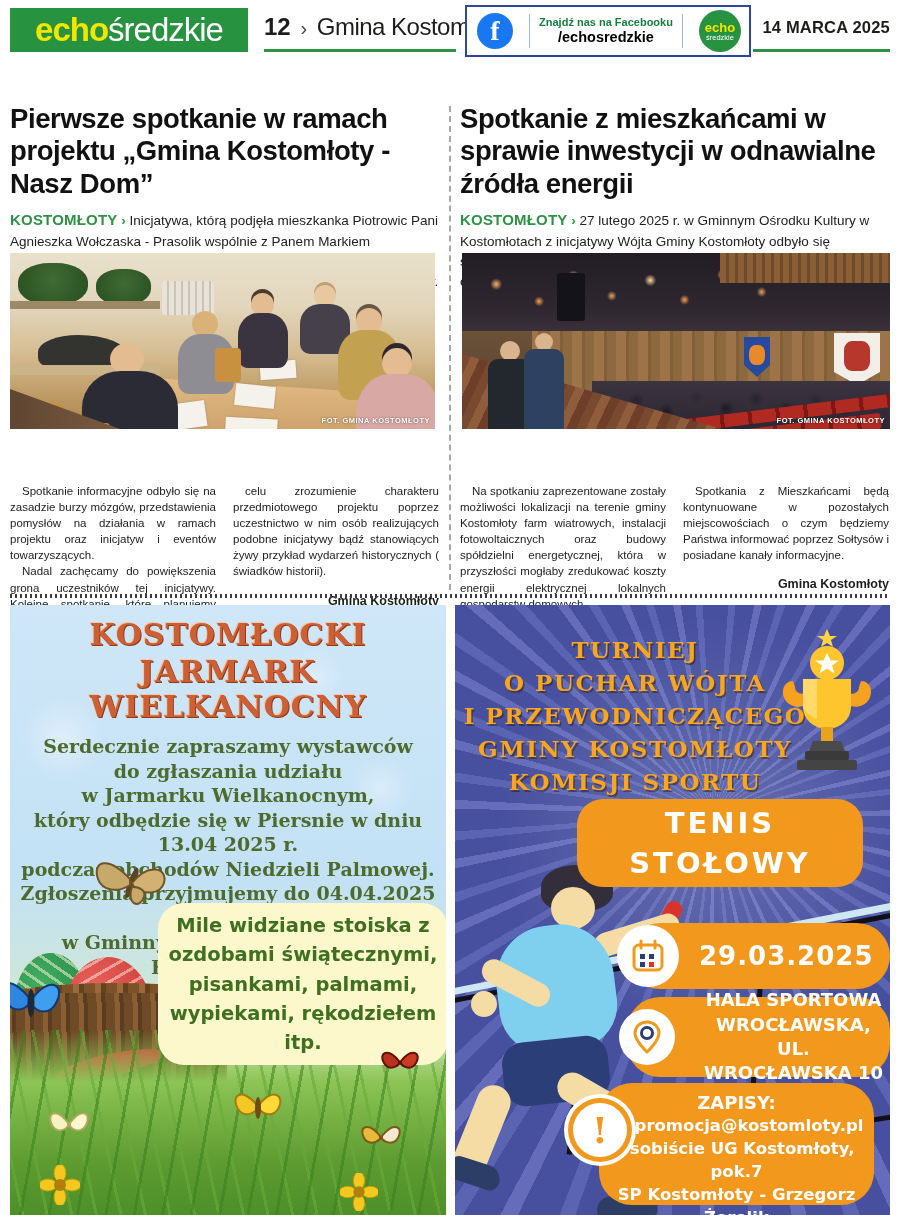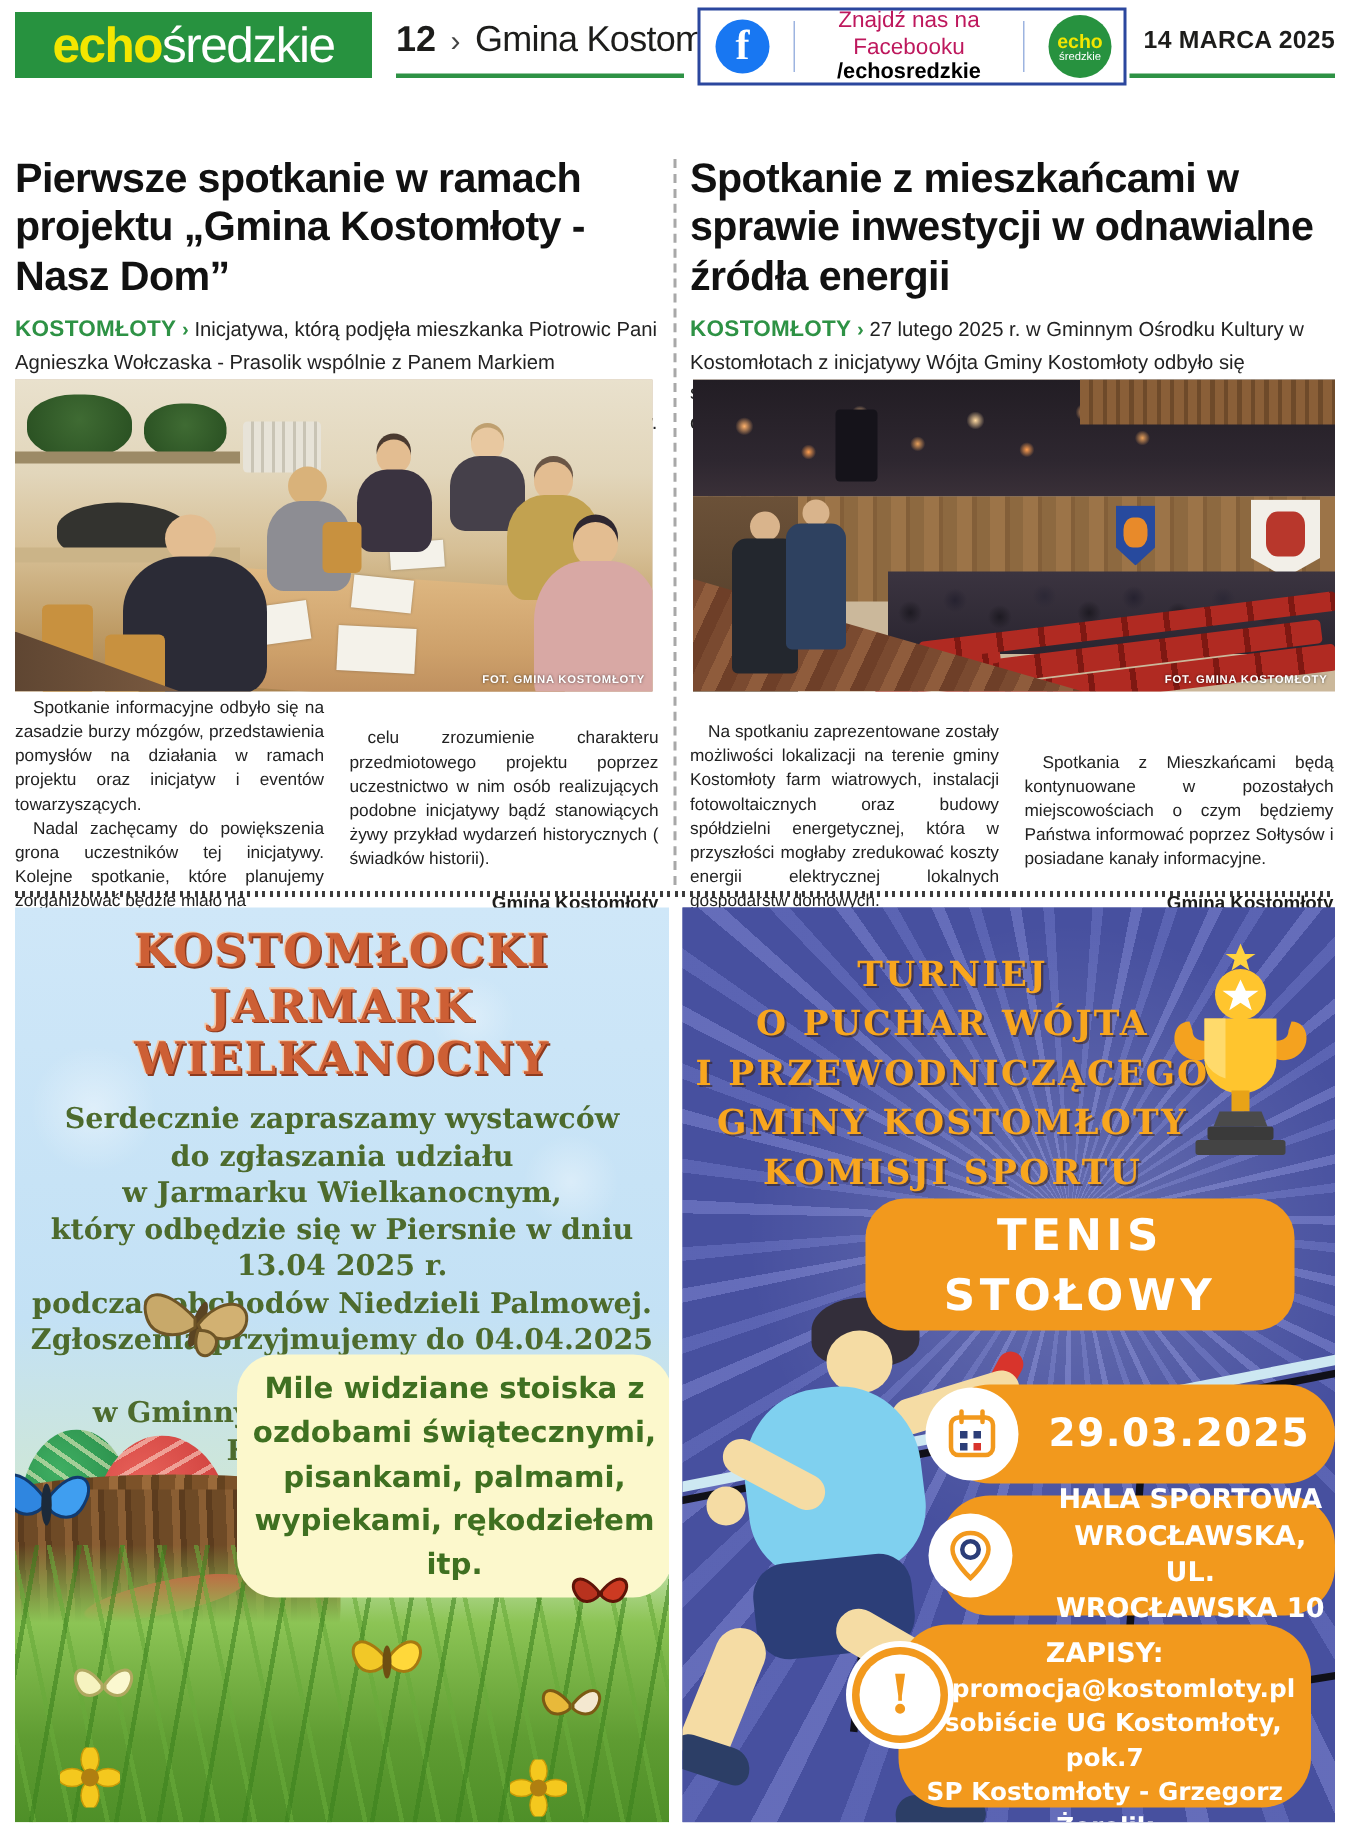--- a/index.html
+++ b/index.html
@@ -18,44 +18,44 @@
   .green-line{position:absolute;height:3px;background:#2e9245;}
   .gl-pagenum{left:264px;top:49px;width:192px;}
   .gl-date{left:753px;top:49px;width:137px;}
   .fb-banner{position:absolute;left:465px;top:5px;width:282px;height:48px;border:2px solid #2b479e;
              background:#fff;display:flex;align-items:center;}
   .fb-circle{width:36px;height:36px;border-radius:50%;background:#1877f2;color:#fff;font-weight:bold;
              font-size:28px;display:flex;align-items:center;justify-content:center;margin:0 8px 0 10px;
              font-family:"Liberation Serif",serif;}
   .fb-sep{width:1px;height:34px;background:#9db4e0;margin:0 8px;}
   .fb-text{flex:1;text-align:center;line-height:1.15;}
-  .fb-text .t1{color:#be185d;font-weight:normal;font-size:15px;}
+  .fb-text .t1{color:#15803d;font-weight:bold;font-size:11px;}
   .fb-text .t2{color:#000000;font-weight:bold;font-size:14.5px;}
   .echo-badge{width:42px;height:42px;border-radius:50%;background:#27923f;display:flex;flex-direction:column;
               align-items:center;justify-content:center;margin:0 8px;line-height:1;}
   .echo-badge .b1{color:#f3e600;font-weight:bold;font-size:13px;}
   .echo-badge .b2{color:#fff;font-size:7.5px;}
   .date-box{position:absolute;left:753px;top:18px;width:137px;text-align:right;font-weight:bold;
             font-size:16.5px;letter-spacing:0.2px;}
 
   
   .article{position:absolute;width:430px;}
   .article h1{margin:0;font-size:27.5px;line-height:1.18;letter-spacing:-0.4px;font-weight:bold;color:#111;}
   .art-left{left:10px;top:103px;}
   .art-right{left:460px;top:103px;}
   .v-divider{position:absolute;left:449px;top:106px;height:484px;border-left:2px dashed #a8a8a8;}
   .lead{margin:9px 0 0 0;font-size:13.5px;line-height:1.5;color:#222;}
   .tag{color:#2e9245;font-weight:bold;font-size:15px;letter-spacing:0.2px;}
   .tag-arrow{color:#2e9245;font-weight:bold;}
-  .photo{position:absolute;top:150px;width:425px;height:208px;overflow:hidden;background:#cbb89b;}
+  .photo{position:absolute;top:150px;width:425px;height:176px;overflow:hidden;background:#cbb89b;}
   .photo-l{left:0px;}
   .photo-r{left:2px;width:428px;}
   .caption{position:absolute;right:5px;bottom:4px;color:#fff;font-size:7.5px;font-weight:bold;
            letter-spacing:0.5px;z-index:30;text-shadow:0 0 2px rgba(0,0,0,.6);}
-  .body2col{position:absolute;top:400px;left:0;width:430px;height:106px;display:flex;gap:17px;align-items:flex-end;}
+  .body2col{position:absolute;top:380px;left:0;width:430px;height:106px;display:flex;gap:17px;}
   .bcol{width:206px;}
   .bcol p{margin:0;font-size:11.5px;line-height:1.4;text-align:justify;text-indent:12px;color:#222;}
   .sig{font-weight:bold;font-size:12.5px;text-align:right;margin-top:14px;}
 
   
   .phl-wall{position:absolute;inset:0;background:linear-gradient(180deg,#e9e1cd 0%,#e2d6bb 30%,#d6bf95 55%,#bf9c66 80%,#a98350 100%);}
   .phl-plant{position:absolute;background:radial-gradient(circle at 50% 40%,#3f6b33,#274d20);border-radius:45%;}
   .phl-sill{position:absolute;left:0;top:48px;width:150px;height:8px;background:#9c8a66;}
   .phl-radiator{position:absolute;left:152px;top:28px;width:52px;height:34px;background:repeating-linear-gradient(90deg,#e7e3d8 0 5px,#c9c4b5 5px 7px);border-radius:3px;}
   .phl-bag{position:absolute;left:28px;top:82px;width:90px;height:38px;background:#33332f;border-radius:45% 55% 40% 40%;}

